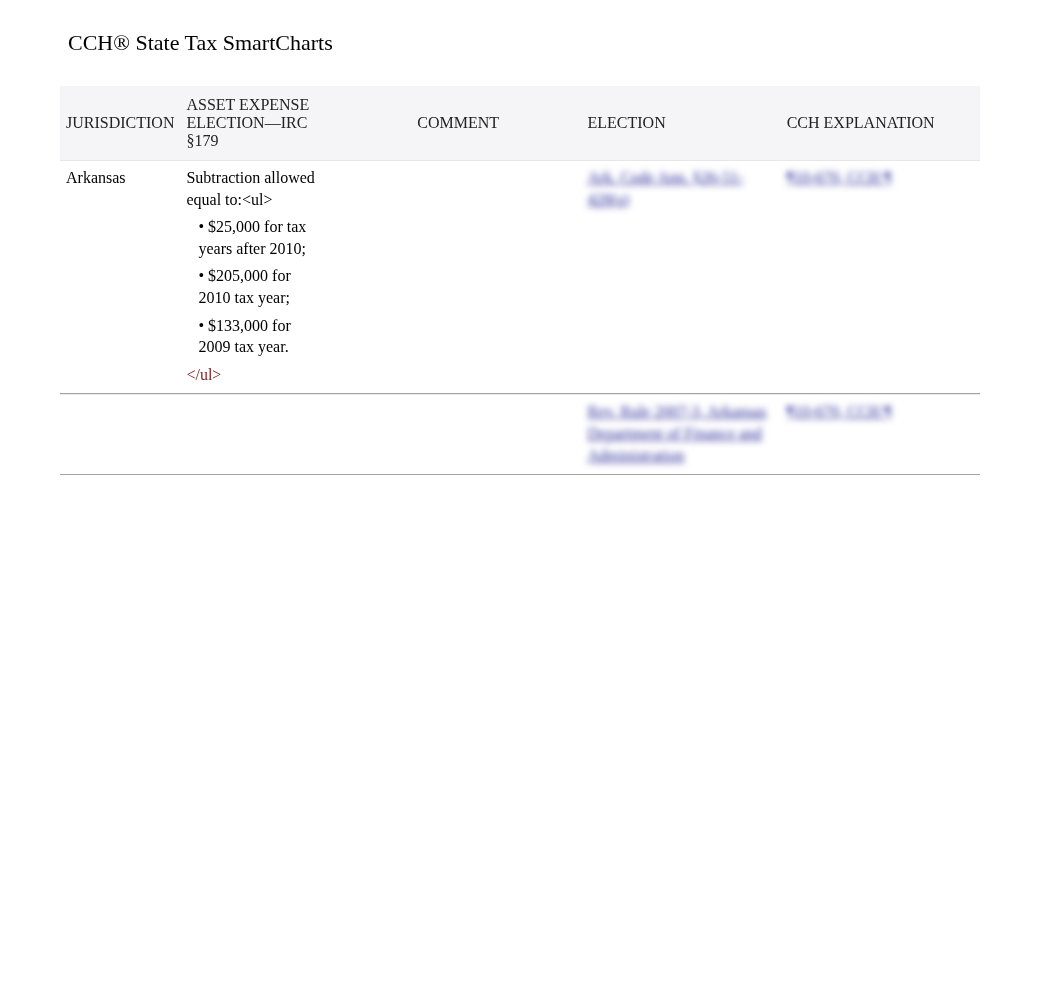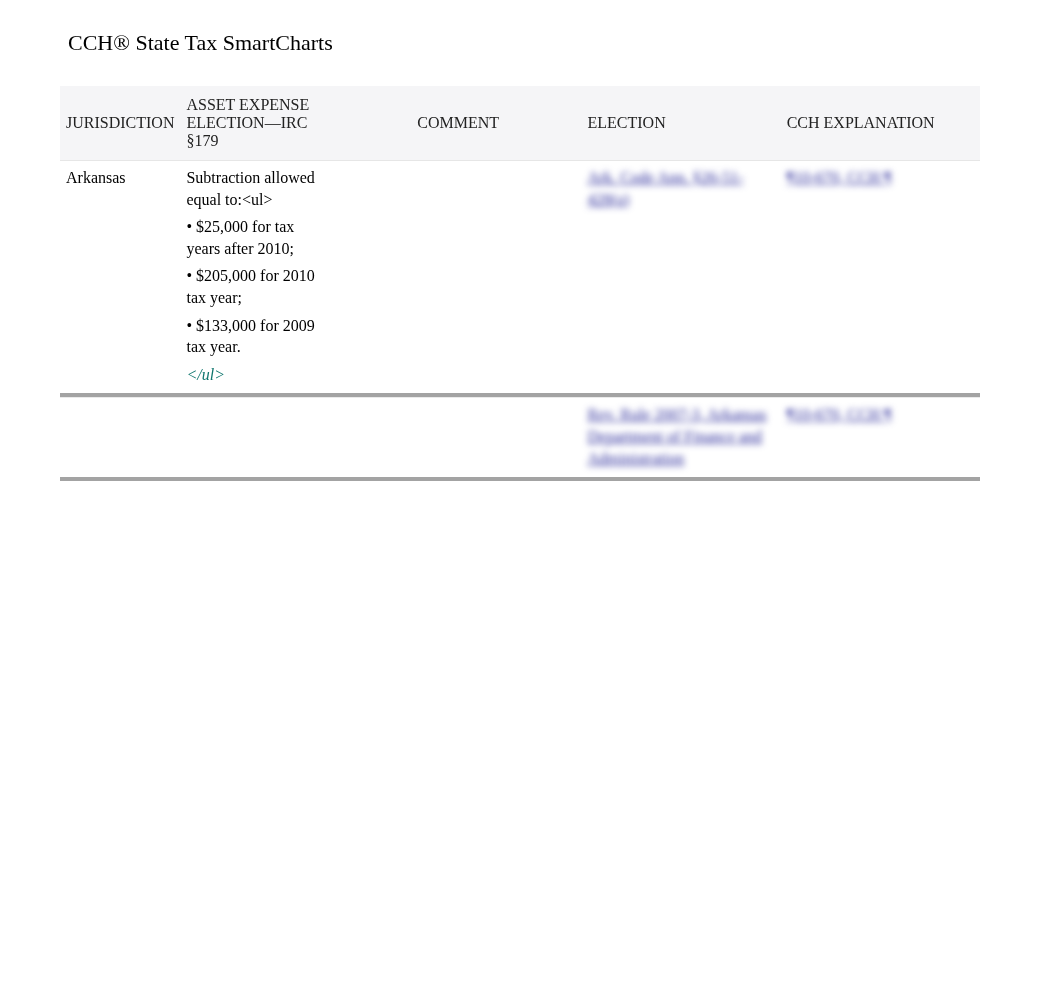--- a/index.html
+++ b/index.html
@@ -42,39 +42,38 @@
     }
     thead th:nth-child(1) { width: 108px; }
     thead th:nth-child(2) { width: 155px; margin-left: 36px; }
     thead th:nth-child(3) { width: 248px; text-align: center; }
     thead th:nth-child(4) { width: 200px; }
     thead th:nth-child(5) { width: 200px; }
     tbody td {
       background: #ffffff;
       vertical-align: top;
       padding: 6px 6px 8px 6px;
-      border-bottom: 4px solid #a3a3a3;
+      border-bottom: 1px solid #a3a3a3;
       line-height: 1.35;
     }
     tbody tr.subrow td {
       border-top: 1px solid #eaeaea;
     }
     .bullet {
       display: block;
-      margin: 6px 0;
+      margin: 6px 12px;
     }
     .link {
       color: #2a2a9a;
       text-decoration: underline;
       cursor: pointer;
       filter: blur(3px);
     }
     .faint {
-      color: #0f766e;
-      font-style: italic;
+      color: #7f1d1d;
     }
   </style>
 </head>
 <body>
 
 <h1 class="page-title">CCH® State Tax SmartCharts</h1>
 
 <div class="table-wrap">
   <table>
     <thead>

